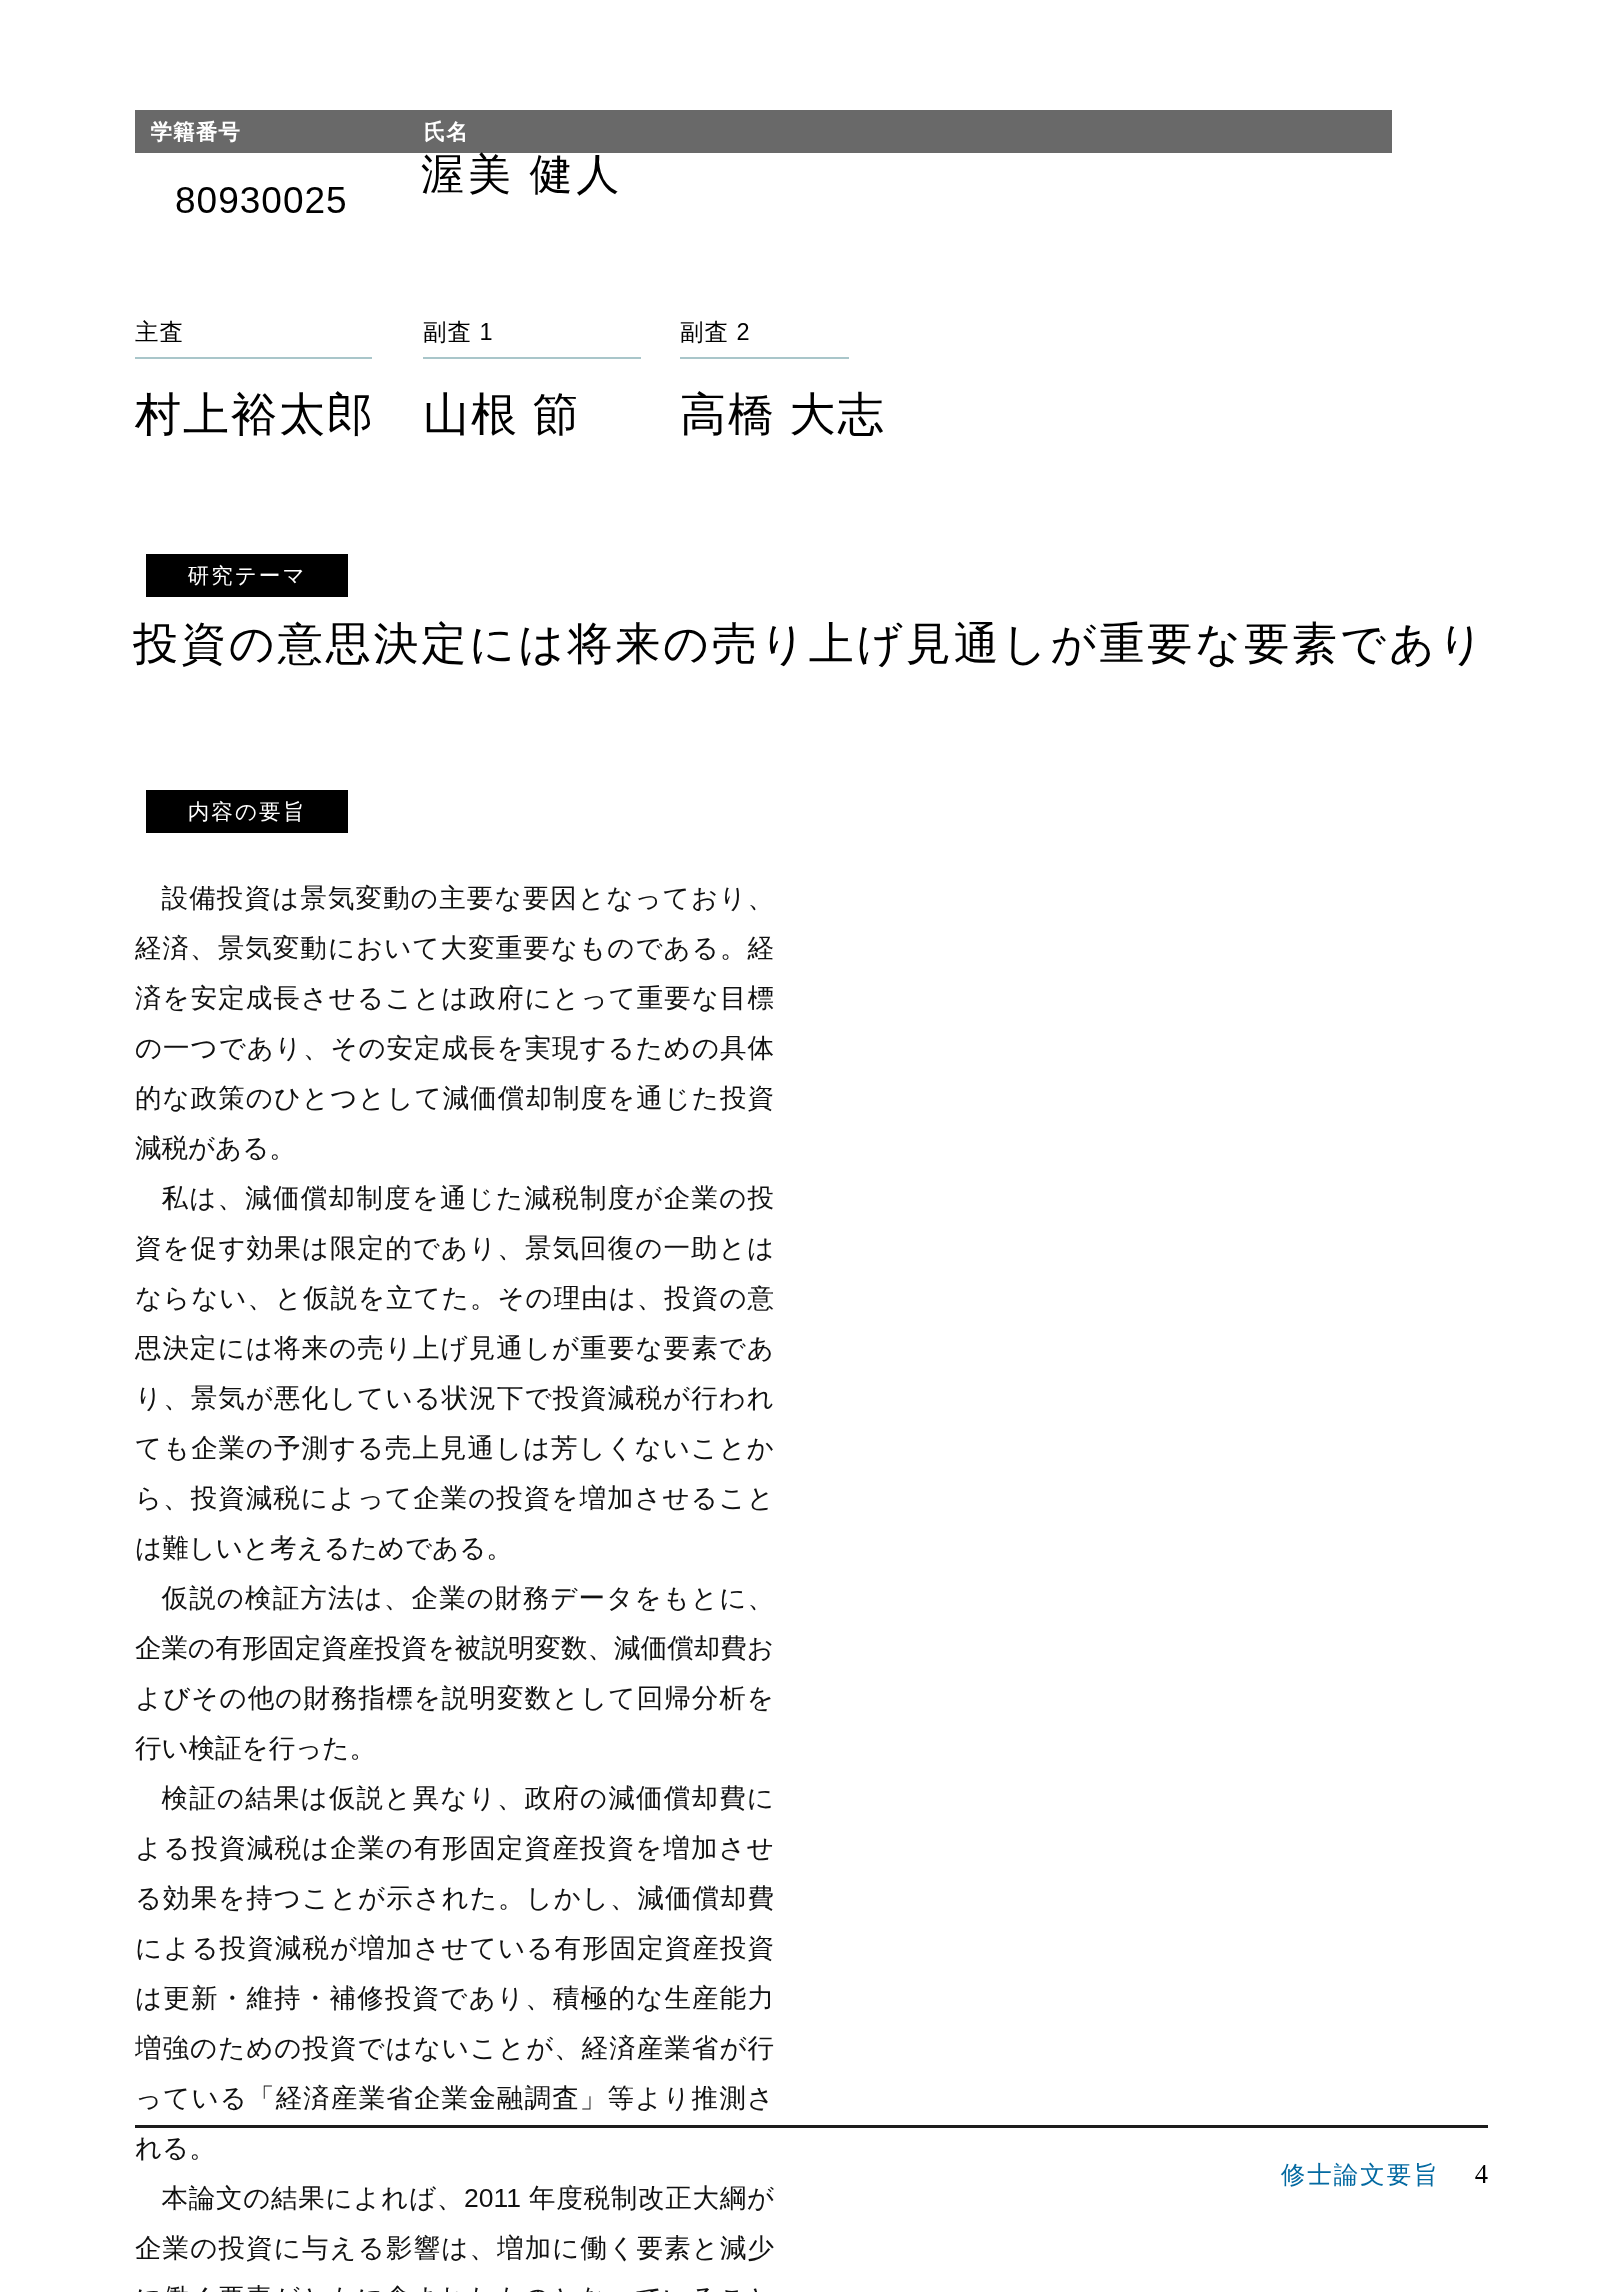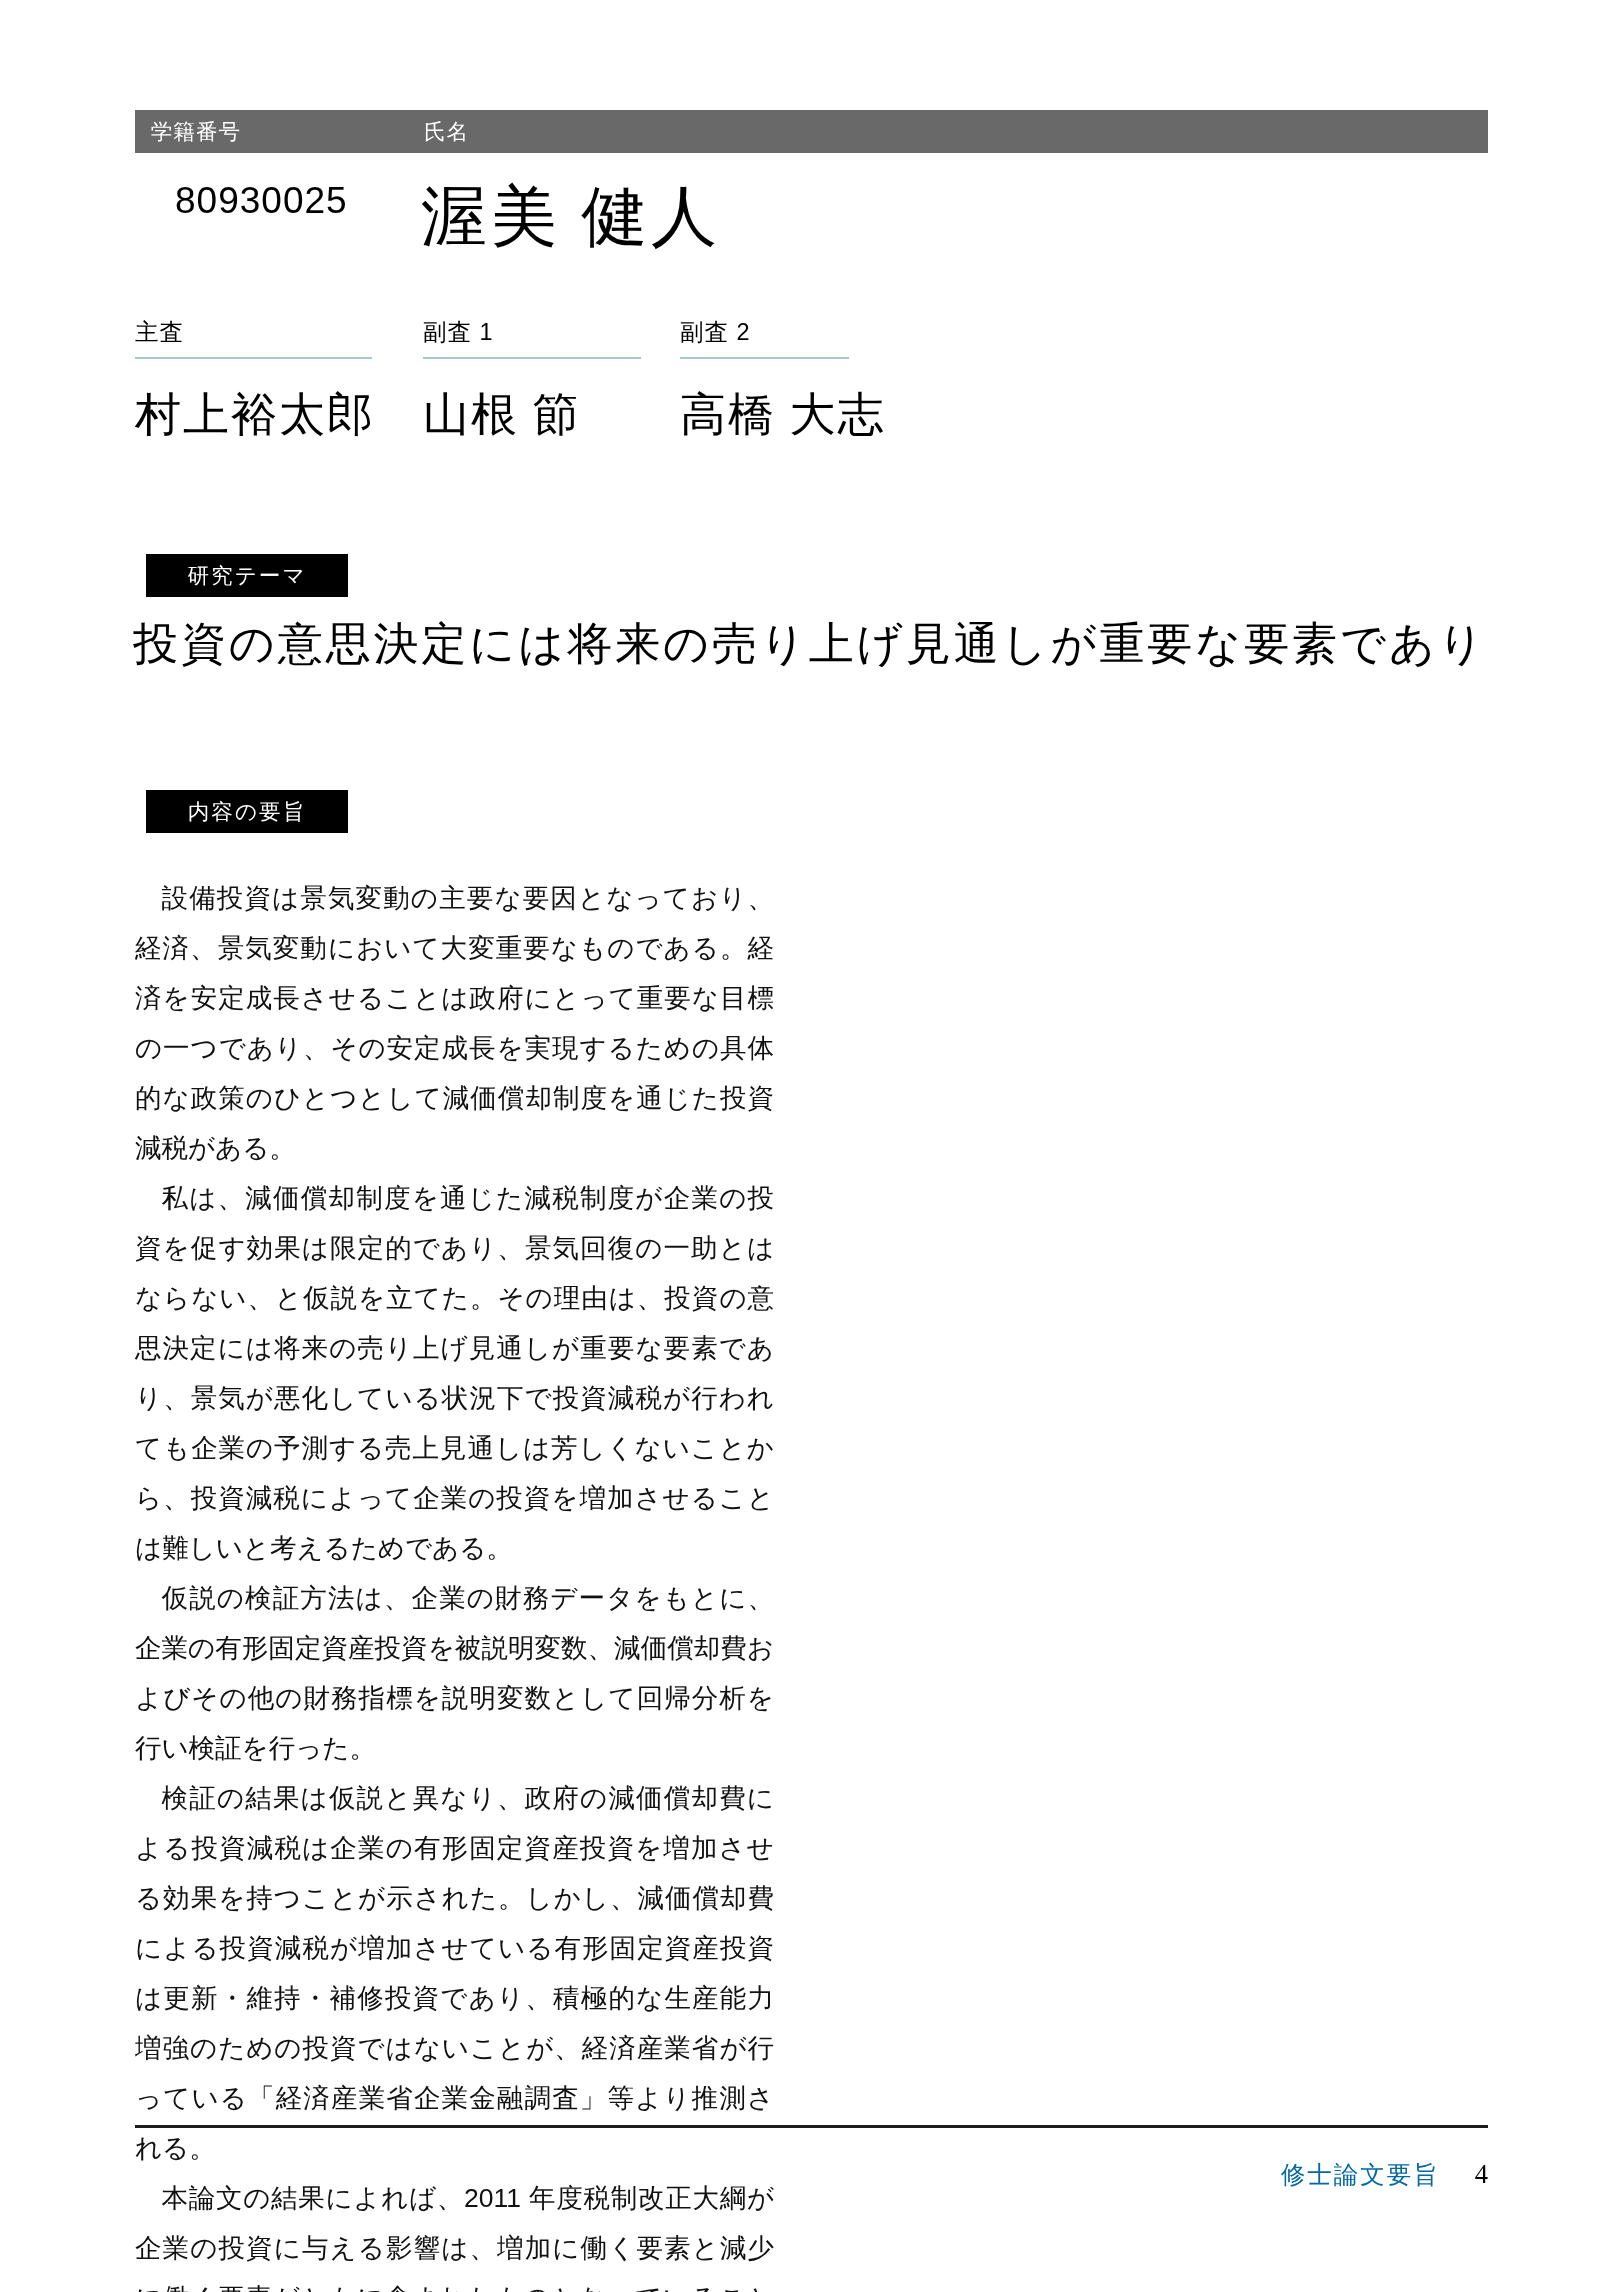--- a/index.html
+++ b/index.html
@@ -16,23 +16,24 @@
     overflow: hidden;
     font-family: "Liberation Sans", sans-serif;
     color: #000;
   }
 
   
   .header-bar {
     position: absolute;
     left: 135px;
     top: 110px;
-    width: 1353px;
+    width: 1257px;
     height: 43px;
     background: #696969;
+    font-weight: bold;
   }
   .header-bar .cell {
     position: absolute;
     top: 0;
     height: 43px;
     line-height: 43px;
     color: #ffffff;
     font-size: 21.6px;
     letter-spacing: 1px;
     white-space: nowrap;
@@ -45,22 +46,22 @@
     left: 155px;
     top: 180px;
     font-size: 37px;
     letter-spacing: 1px;
     font-family: "Liberation Sans", sans-serif;
     margin-left: 20px;
   }
   .student-name {
     position: absolute;
     left: 421px;
-    top: 172px;
-    font-size: 66px;
+    top: 146px;
+    font-size: 43px;
     letter-spacing: 3.9px;
     font-family: "Liberation Serif", serif;
     white-space: nowrap;
   }
 
   
   .examiner-col {
     position: absolute;
     top: 316px;
   }

